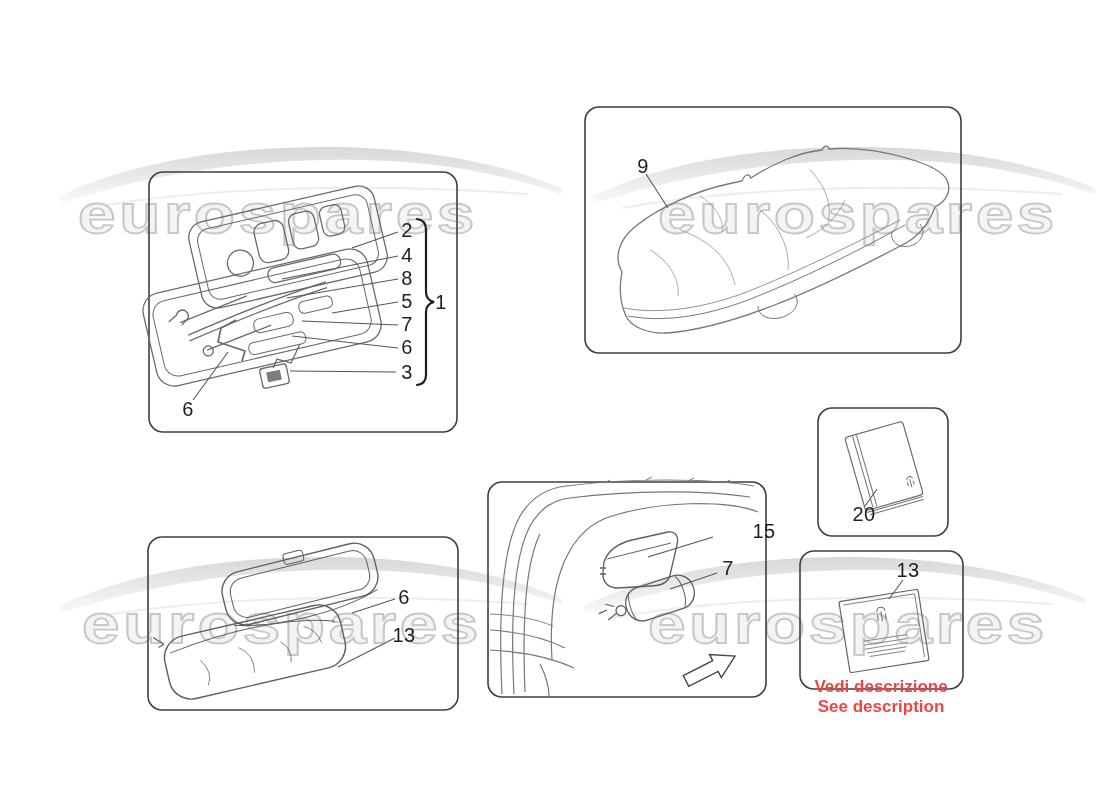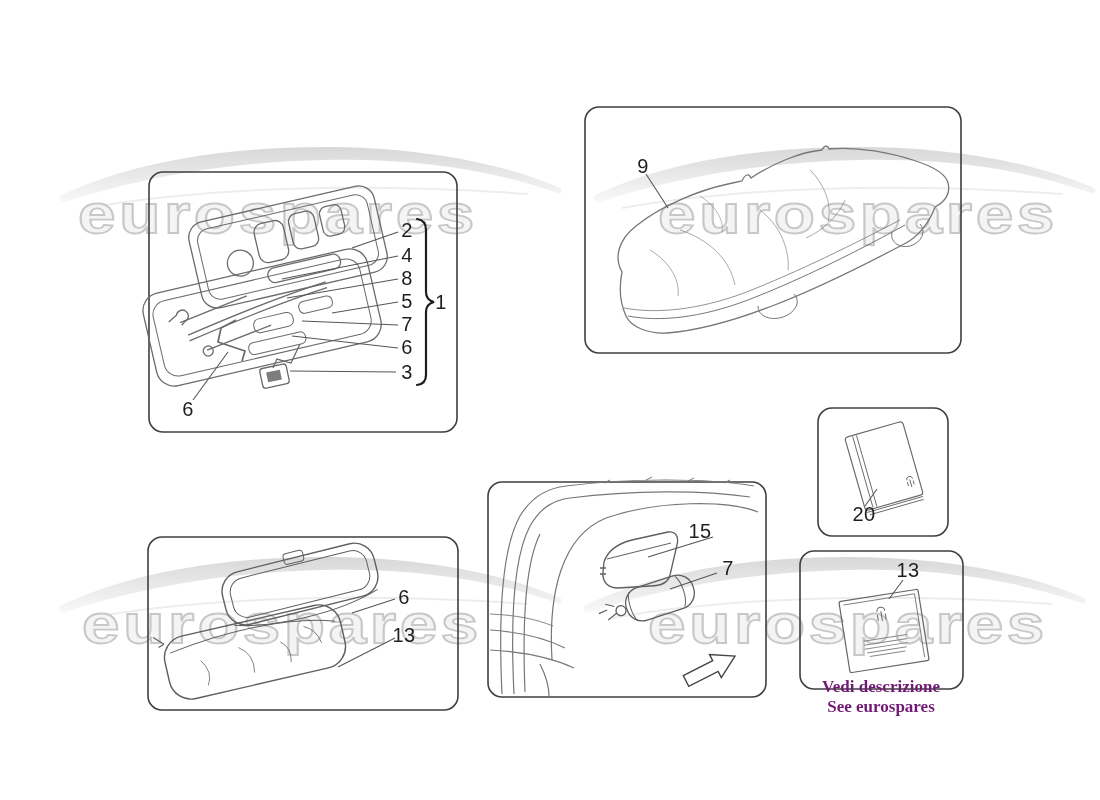--- a/index.html
+++ b/index.html
@@ -9,22 +9,22 @@
   }
   .art-layer{position:absolute;left:0;top:0;width:1100px;height:800px;}
   .callout{
     position:absolute;transform:translate(-50%,-50%);
     font-size:20px;color:#1f1f1f;letter-spacing:.3px;line-height:1;
     font-family:"Liberation Sans",sans-serif;z-index:5;cursor:pointer;
     user-select:none;
   }
   .note{
     position:absolute;transform:translateX(-50%);
-    font-size:17px;font-weight:bold;color:#701a75;line-height:20px;
-    white-space:nowrap;z-index:6;text-align:center;font-family:Liberation Serif, serif;
+    font-size:17px;font-weight:bold;color:#ef4444;line-height:20px;
+    white-space:nowrap;z-index:6;text-align:center;
   }
 </style>
 </head>
 <body>
 
 <div class="page">
 
   <svg class="art-layer" viewBox="0 0 1100 800">
     <defs>
       <linearGradient id="swgrad" x1="0" y1="0" x2="0" y2="1">
@@ -201,20 +201,20 @@
   <span class="callout" style="left:407px;top:301px">5</span>
   <span class="callout" style="left:407px;top:324px">7</span>
   <span class="callout" style="left:407px;top:347px">6</span>
   <span class="callout" style="left:407px;top:372px">3</span>
   <span class="callout" style="left:441px;top:302px">1</span>
   <span class="callout" style="left:188px;top:409px">6</span>
   <span class="callout" style="left:643px;top:166px">9</span>
   <span class="callout" style="left:864px;top:514px">20</span>
   <span class="callout" style="left:404px;top:597px">6</span>
   <span class="callout" style="left:404px;top:635px">13</span>
-  <span class="callout" style="left:700px;top:531px">15</span>
+  <span class="callout" style="left:764px;top:531px">15</span>
   <span class="callout" style="left:728px;top:568px">7</span>
   <span class="callout" style="left:908px;top:570px">13</span>
 
   <div class="note" style="left:881px;top:677px">Vedi descrizione</div>
-  <div class="note" style="left:881px;top:697px">See eurospares</div>
+  <div class="note" style="left:881px;top:697px">See description</div>
 
 </div>
 
 </body></html>

